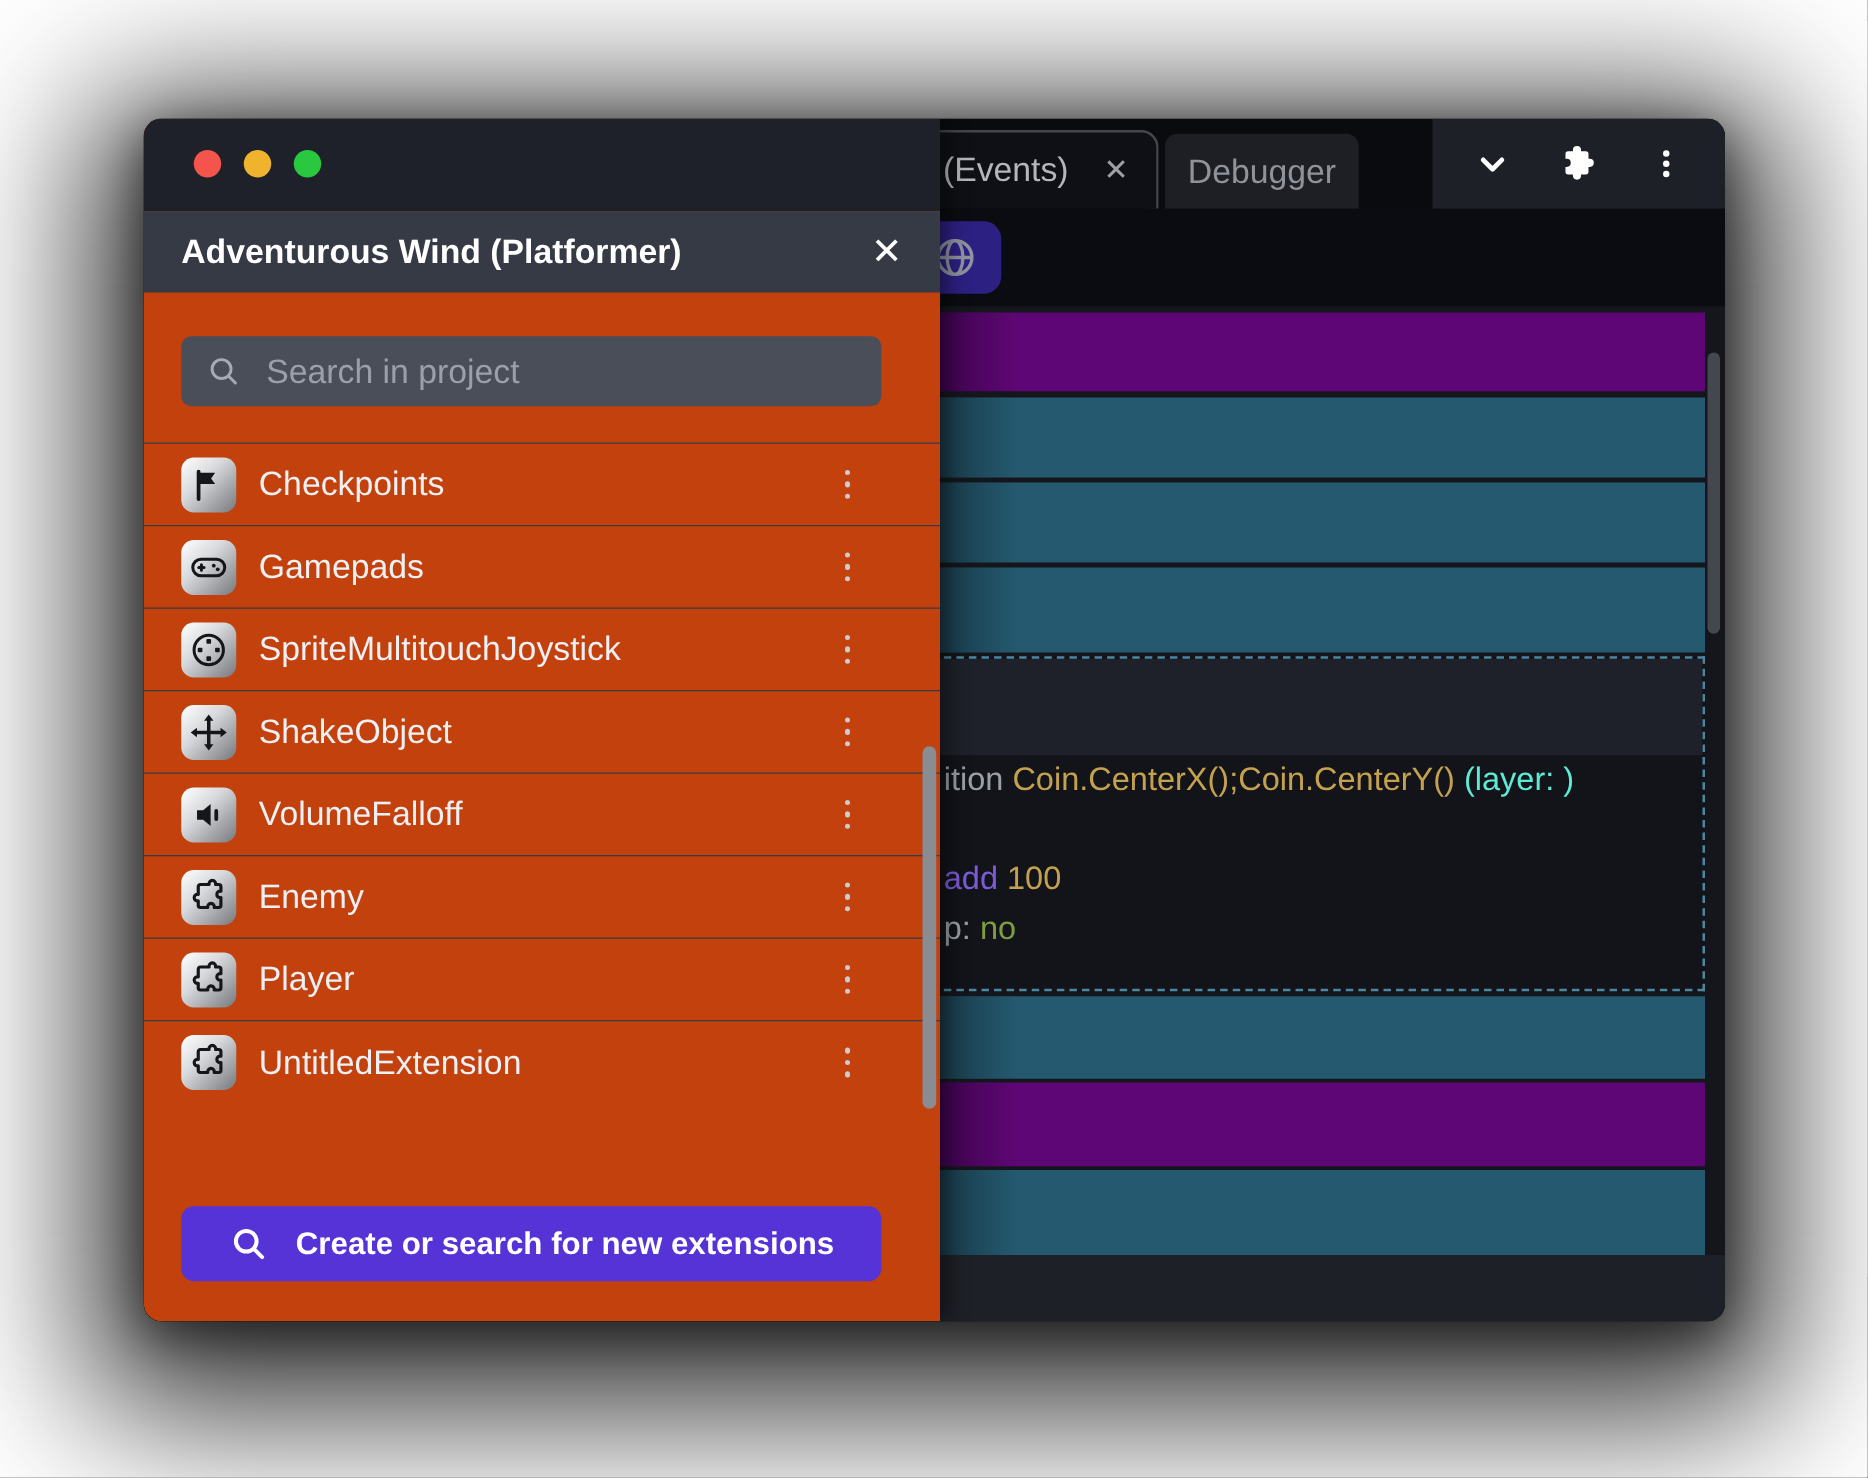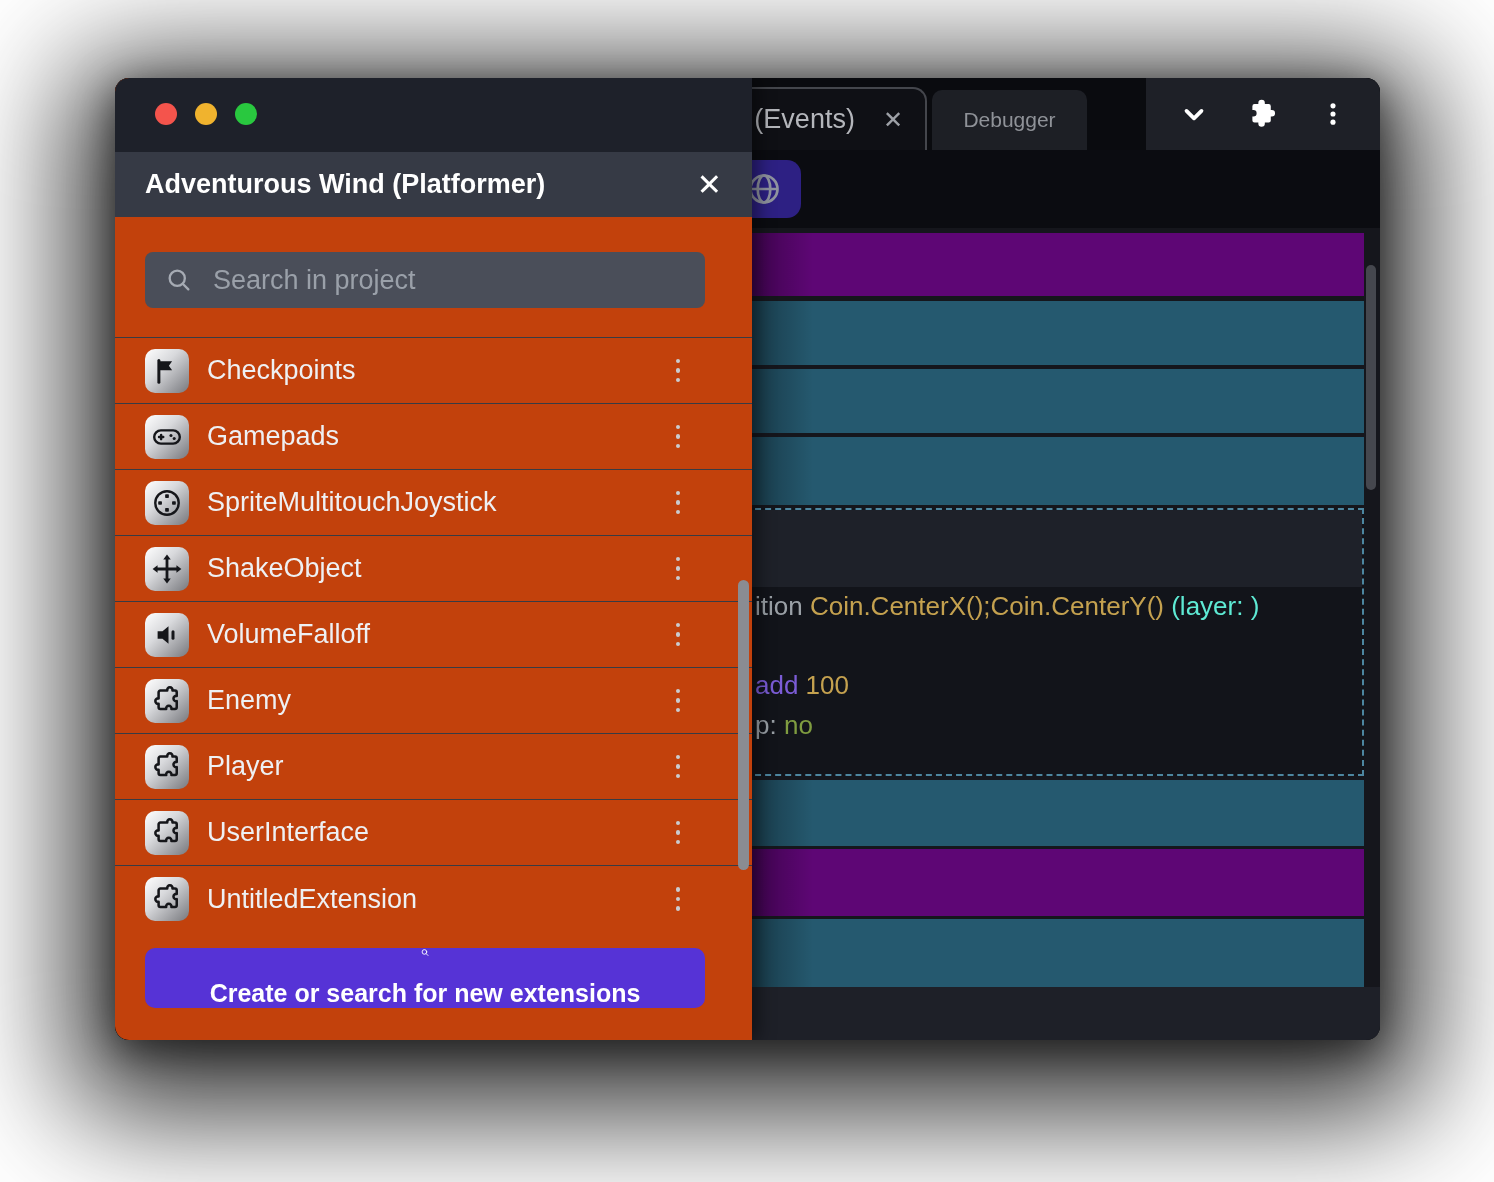--- a/index.html
+++ b/index.html
@@ -1,36 +1,36 @@
 <!DOCTYPE html>
 <html><head>
 <meta charset="utf-8">
 <style>
   * { margin:0; padding:0; box-sizing:border-box; }
   html,body { width:1494px; height:1182px; background:#ffffff; overflow:hidden;
               font-family:"Liberation Sans", sans-serif; }
-  .stage { position:relative; width:1494px; height:1005px; background:#ffffff; }
+  .stage { position:relative; width:1494px; height:1005px; background:#ffffff;margin-top:17px; }
 
   
   .appwindow { position:absolute; left:115px; top:78px; width:1265px; height:962px;
     border-radius:14px; background:#101117; overflow:hidden;
     box-shadow:0 30px 120px 45px rgba(0,0,0,0.78), 0 10px 40px rgba(0,0,0,0.55); }
 
   
   .editor { position:absolute; inset:0; }
 
   .tabbar { position:absolute; left:0; top:0; right:0; height:72px; background:#0a0b0f; }
   .tab-active { position:absolute; left:600px; top:9px; width:212px; height:63px;
     background:#0f1015; border:2px solid #44464c; border-bottom:none;
     border-radius:14px 14px 0 0; display:flex; align-items:center; justify-content:flex-end;
     gap:28px; padding-right:22px; color:#b4b6bb; font-size:27px; }
   .tab-close { color:#9da0a6; font-size:24px; line-height:1; }
   .tab-debugger { position:absolute; left:817px; top:12px; width:155px; height:60px;
     background:#1d1f25; border-radius:10px 10px 0 0; display:flex; align-items:center;
-    justify-content:center; color:#8f9298; font-size:21px; }
+    justify-content:center; color:#8f9298; font-size:27px; }
   .top-controls { position:absolute; right:0; top:0; width:234px; height:72px;
     background:#1e2027; border-top-right-radius:14px; display:flex; align-items:center;
     justify-content:space-evenly; }
   .top-controls .icon-btn { width:44px; height:44px; display:flex; align-items:center; justify-content:center; }
 
   .toolbar { position:absolute; left:0; top:72px; right:0; height:78px; background:#0b0c11; }
   .globe-btn { position:absolute; left:612px; top:10px; width:74px; height:58px;
     border-radius:14px; background:#2d2083; display:flex; align-items:center; justify-content:center; }
   .tool-btn { position:absolute; top:89px; width:44px; height:44px; display:flex;
     align-items:center; justify-content:center; color:#969aa3; }
@@ -79,22 +79,22 @@
     gap:18px; border-bottom:1px solid #383b44; }
   .ext-item:last-child { border-bottom:none; }
   .ext-icon { width:44px; height:44px; border-radius:10px; flex:0 0 44px;
     background:linear-gradient(135deg,#ffffff 0%,#d8d9dc 40%,#77787d 100%);
     display:flex; align-items:center; justify-content:center; }
   .ext-label { flex:1; color:#eef0f3; font-size:27px; }
   .kebab { display:flex; flex-direction:column; gap:5px; margin-right:38px; padding:4px; }
   .kebab i { width:4.5px; height:4.5px; border-radius:50%; background:#caccd1; }
 
   .cta { position:absolute; left:30px; top:870px; width:560px; height:60px; border-radius:10px;
-    background:#5633d6; border:none; display:flex; align-items:center; justify-content:space-between;
-    gap:22px; color:#ffffff; cursor:pointer;flex-direction:column; }
+    background:#5633d6; border:none; display:flex; align-items:center; justify-content:center;
+    gap:22px; color:#ffffff; cursor:pointer; }
   .cta span { font-size:25px; font-weight:700; font-family:"Liberation Sans",sans-serif; color:#ffffff; }
 
   .panel-scrollbar { position:absolute; left:623px; top:502px; width:11px; height:290px;
     background:#8a8c92; border-radius:6px; }
 </style>
 </head>
 <body>
 
 <div class="stage">
   <div class="appwindow">
@@ -347,33 +347,20 @@
               <i></i>
               <i></i>
             </span>
           </div>
           <div class="ext-item">
             <span class="ext-icon">
               <svg width="32" height="32" viewBox="0 0 24 24" fill="none" stroke="#15161a" stroke-width="1.9" stroke-linejoin="round">
                 <path d="M10 4.2h2.2a2 2 0 1 1 3.9 0H18a1.3 1.3 0 0 1 1.3 1.3v2.7a2 2 0 1 0 0 3.9v4.6A1.3 1.3 0 0 1 18 18h-2.7a2 2 0 1 0-3.9 0H7a1.3 1.3 0 0 1-1.3-1.3V14a2 2 0 1 1 0-3.9V5.5A1.3 1.3 0 0 1 7 4.2z"></path>
               </svg>
             </span>
-            <span class="ext-label">UserInterface</span>
-            <span class="kebab">
-              <i></i>
-              <i></i>
-              <i></i>
-            </span>
-          </div>
-          <div class="ext-item">
-            <span class="ext-icon">
-              <svg width="32" height="32" viewBox="0 0 24 24" fill="none" stroke="#15161a" stroke-width="1.9" stroke-linejoin="round">
-                <path d="M10 4.2h2.2a2 2 0 1 1 3.9 0H18a1.3 1.3 0 0 1 1.3 1.3v2.7a2 2 0 1 0 0 3.9v4.6A1.3 1.3 0 0 1 18 18h-2.7a2 2 0 1 0-3.9 0H7a1.3 1.3 0 0 1-1.3-1.3V14a2 2 0 1 1 0-3.9V5.5A1.3 1.3 0 0 1 7 4.2z"></path>
-              </svg>
-            </span>
             <span class="ext-label">UntitledExtension</span>
             <span class="kebab">
               <i></i>
               <i></i>
               <i></i>
             </span>
           </div>
         </div>
 
       <button class="cta">

